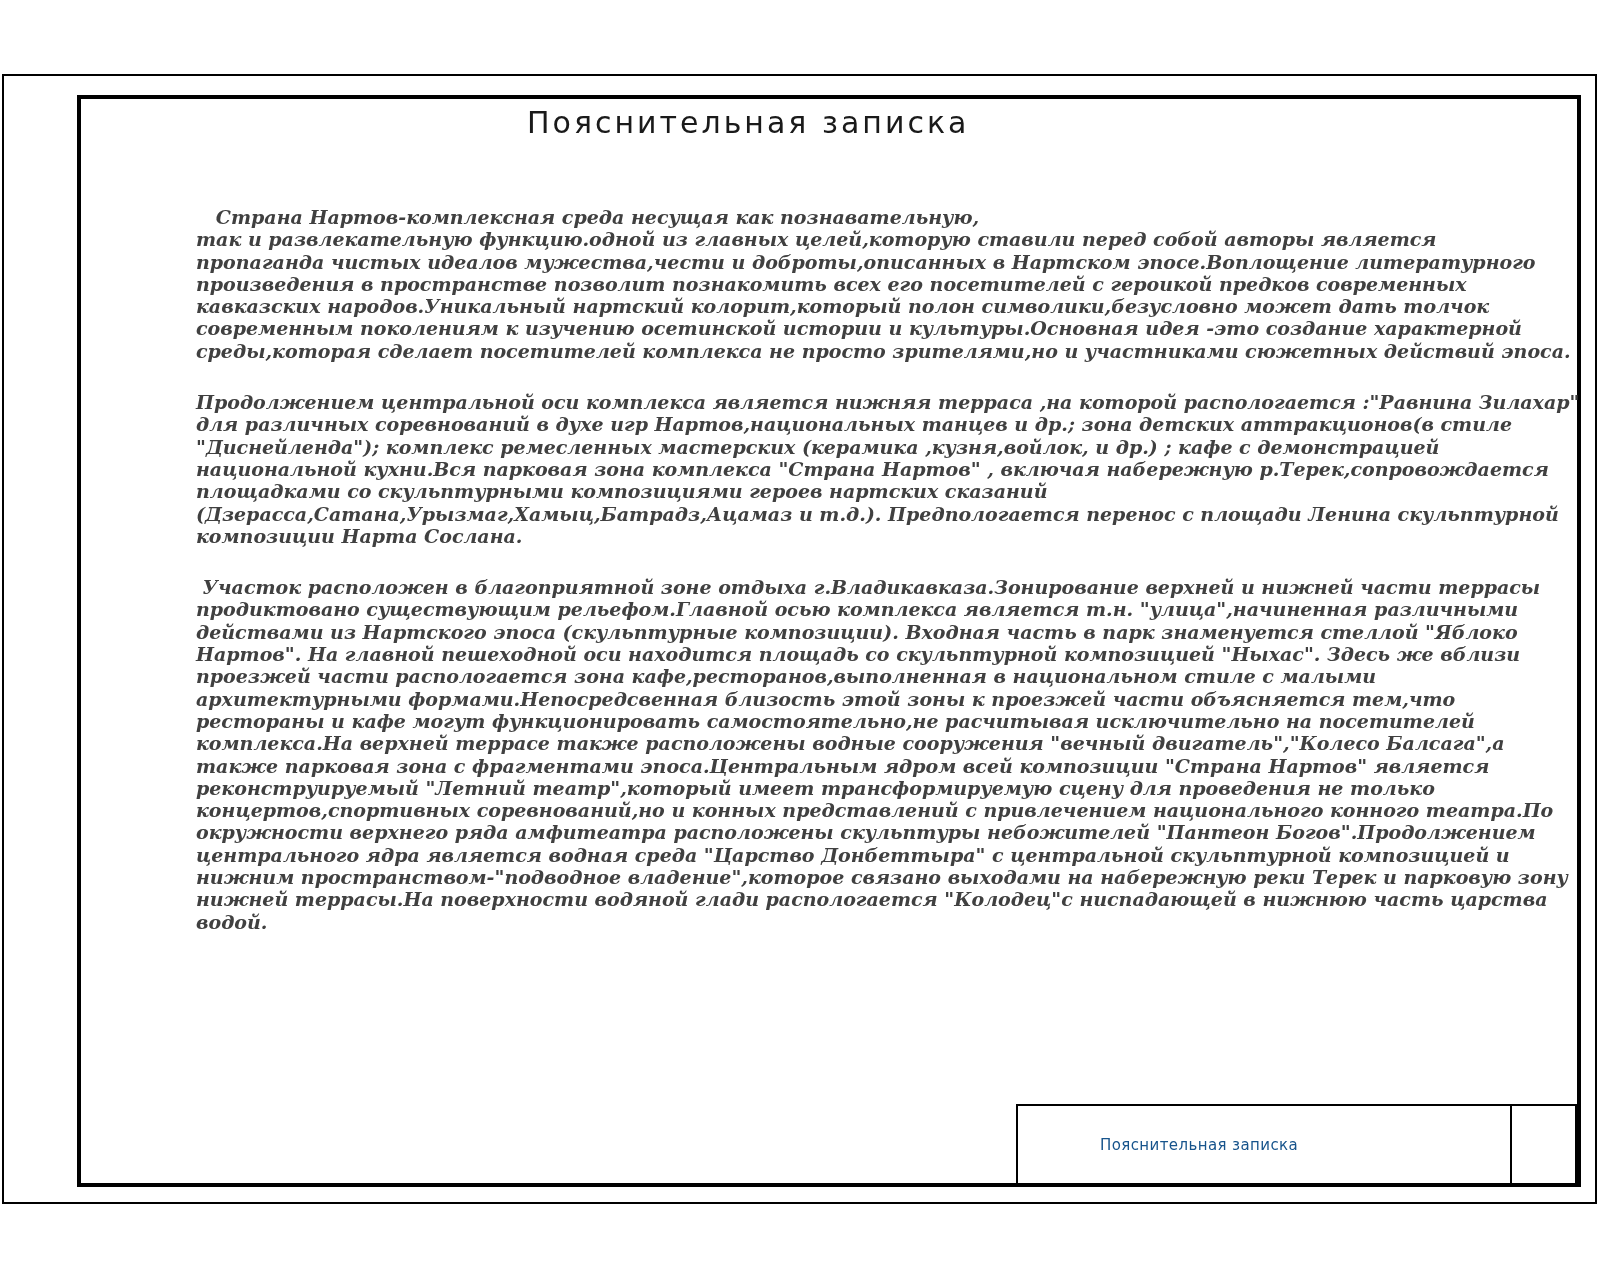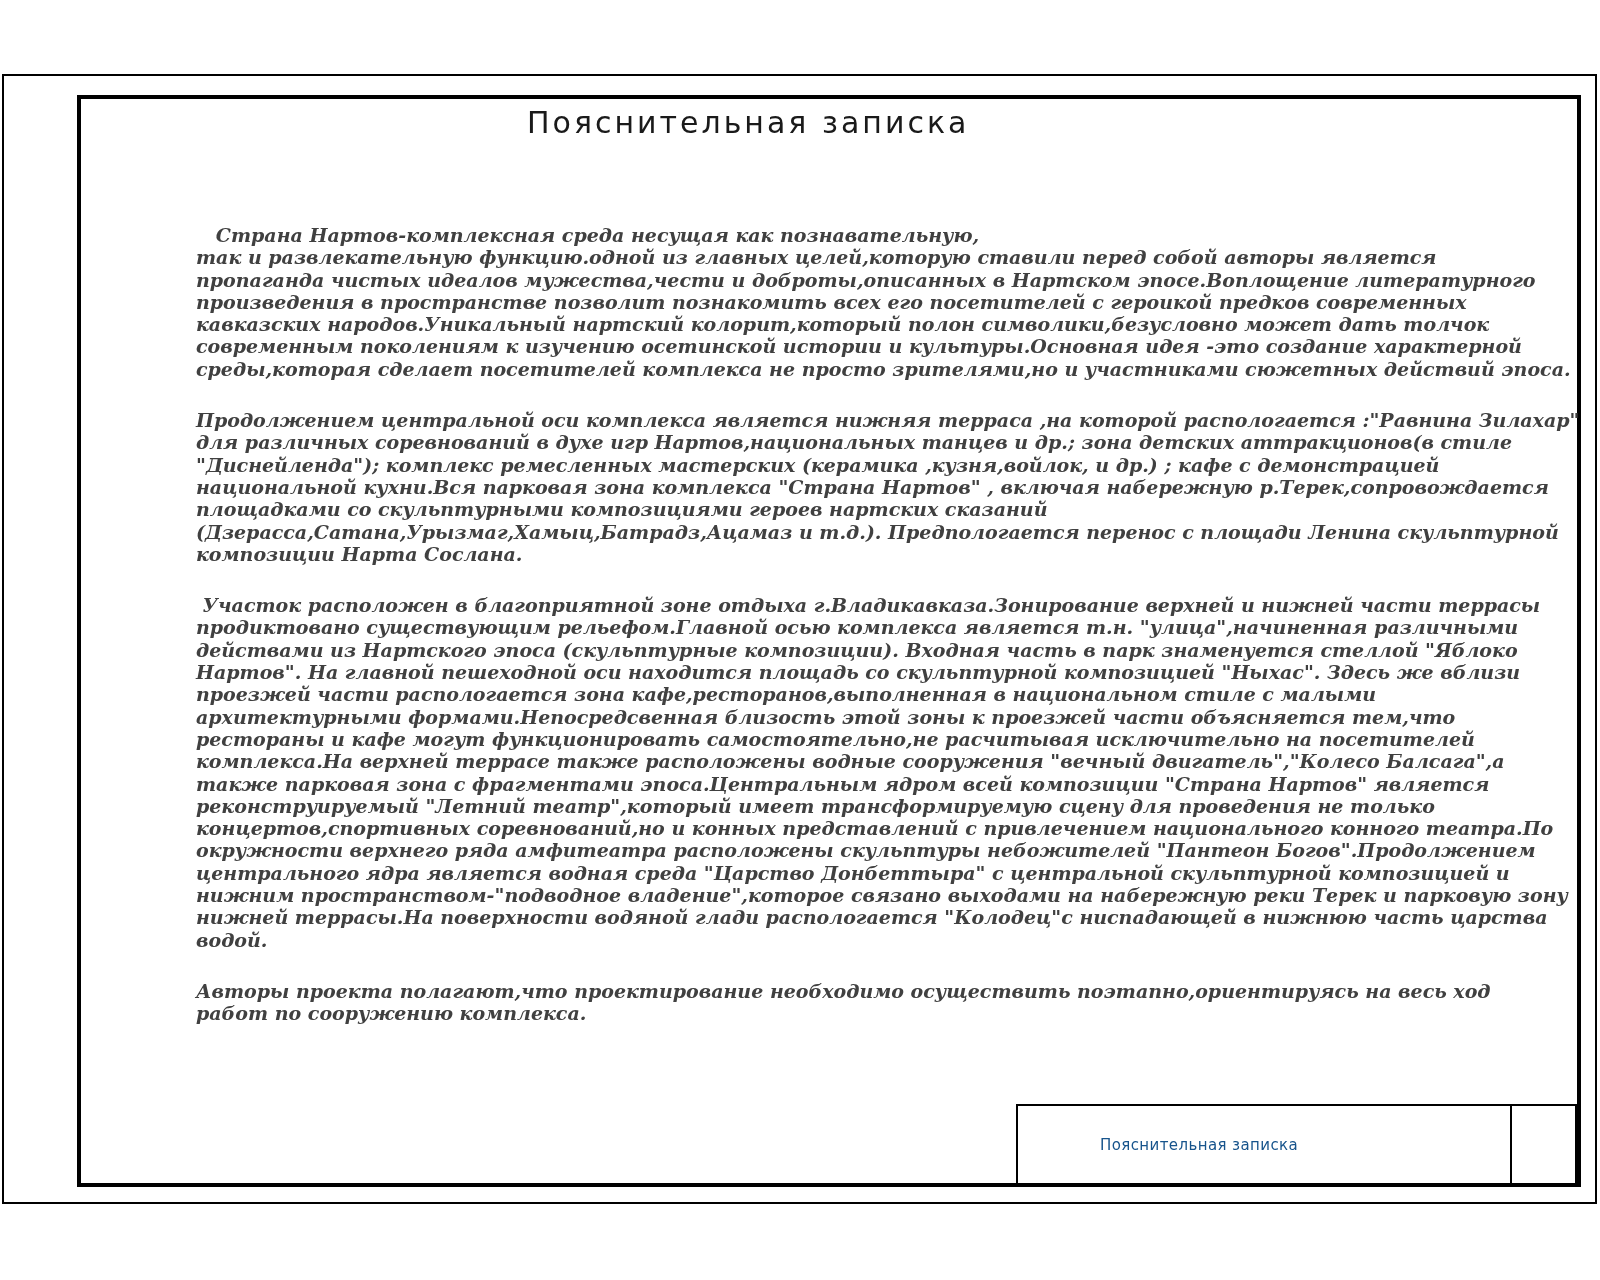--- a/index.html
+++ b/index.html
@@ -37,21 +37,21 @@
     font-family: "DejaVu Sans", sans-serif;
     font-size: 30px;
     font-weight: 400;
     letter-spacing: 3px;
     color: #1a1a1a;
     white-space: pre;
   }
 
   .body-text {
     position: absolute;
-    left: 196px; top: 224px;
+    left: 196px; top: 206px;
     width: 1330px;
     font-family: "DejaVu Serif", serif;
     font-style: italic;
     font-weight: bold;
     font-size: 19px;
     line-height: 22.3px;
     color: #404040;
   }
   .para {
     white-space: pre;
@@ -117,22 +117,20 @@
 рестораны и кафе могут функционировать самостоятельно,не расчитывая исключительно на посетителей
 комплекса.На верхней террасе также расположены водные сооружения "вечный двигатель","Колесо Балсага",а
 также парковая зона с фрагментами эпоса.Центральным ядром всей композиции "Страна Нартов" является
 реконструируемый "Летний театр",который имеет трансформируемую сцену для проведения не только
 концертов,спортивных соревнований,но и конных представлений с привлечением национального конного театра.По
 окружности верхнего ряда амфитеатра расположены скульптуры небожителей "Пантеон Богов".Продолжением
 центрального ядра является водная среда "Царство Донбеттыра" с центральной скульптурной композицией и
 нижним пространством-"подводное владение",которое связано выходами на набережную реки Терек и парковую зону
 нижней террасы.На поверхности водяной глади распологается "Колодец"с ниспадающей в нижнюю часть царства
 водой.</div>
-      <div class="para">Авторы проекта полагают,что проектирование необходимо осуществить поэтапно,ориентируясь на весь ход
-работ по сооружению комплекса.</div>
     </div>
 
   <div class="title-block">
     <div class="tb-divider"></div>
     <div class="tb-label">Пояснительная записка</div>
   </div>
 
 </div>
 
 </body></html>

